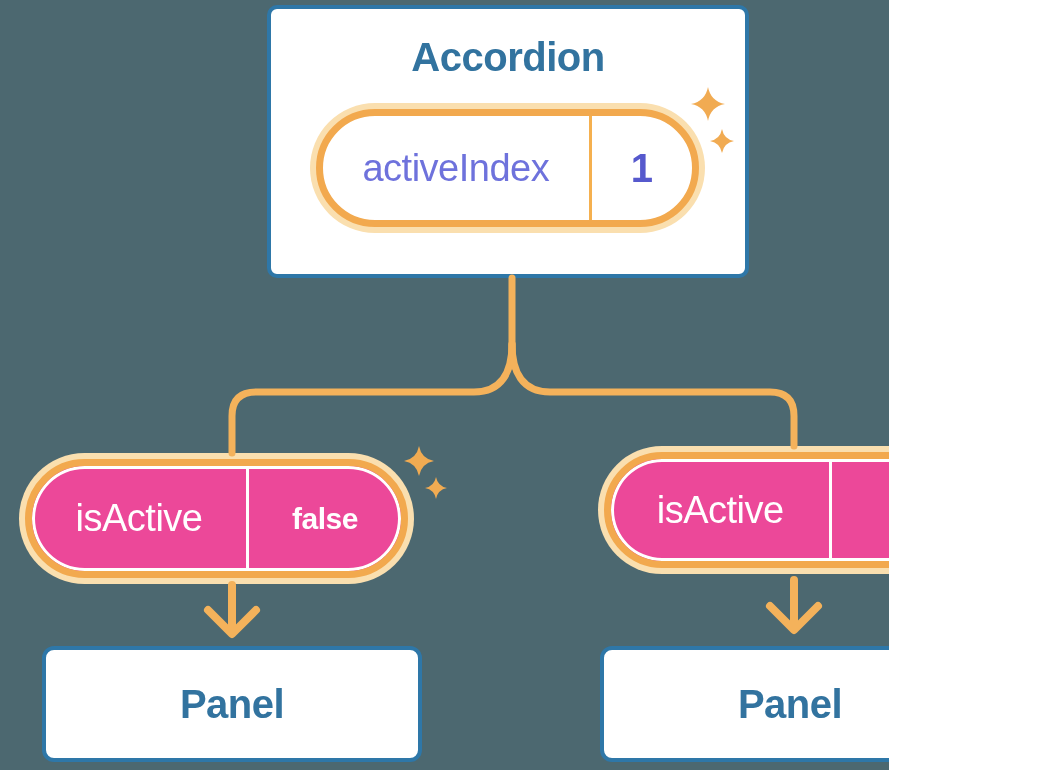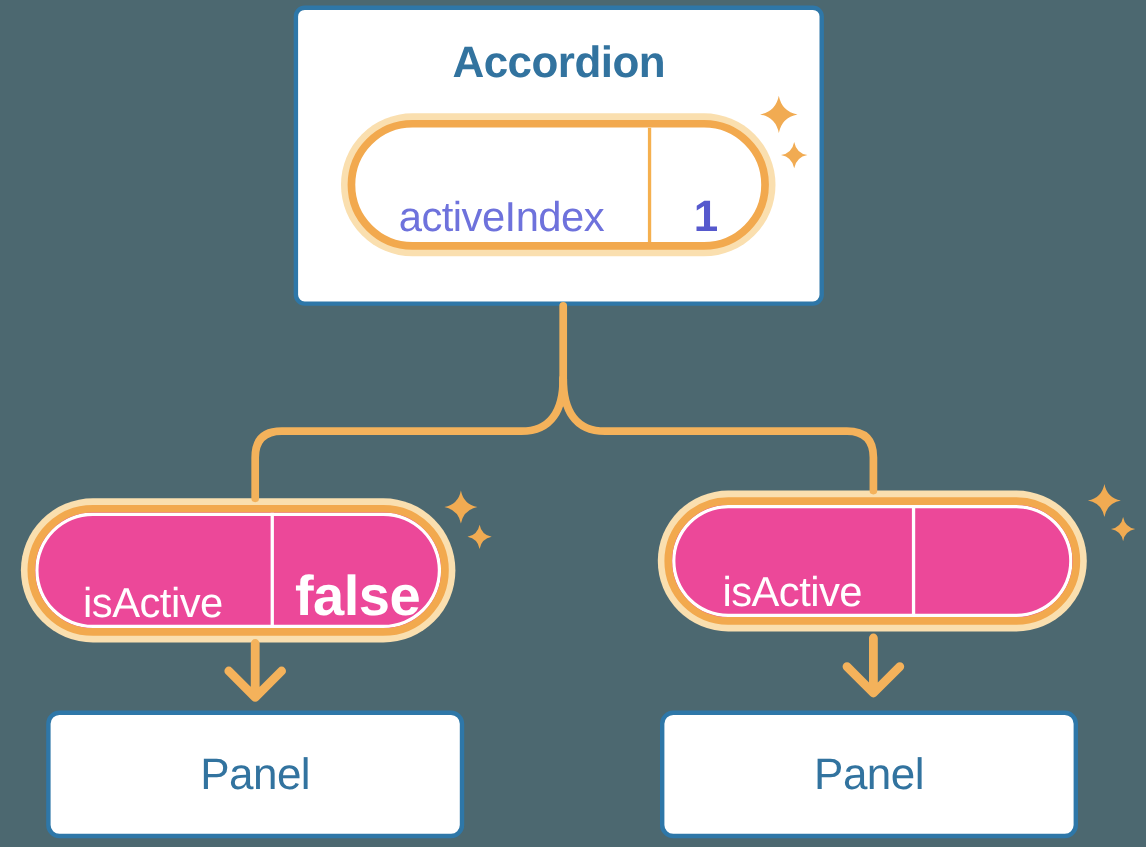--- a/index.html
+++ b/index.html
@@ -1,18 +1,18 @@
 <!DOCTYPE html>
 <html><head>
 <meta charset="utf-8">
 <style>
   html,body{margin:0;padding:0;}
   .stage{
     position:relative;
-    width:1042px;height:770px;
+    width:889px;height:770px;
     background:#4C6870;
     overflow:hidden;
     font-family:"Liberation Sans", sans-serif;
   }
   
   .card{
     position:absolute;
     background:#FFFFFF;
     border:4px solid #2E77A8;
     border-radius:10px;
@@ -27,21 +27,21 @@
     letter-spacing:-0.5px;
     color:#32739F;
   }
   .card-panel{
     display:flex;align-items:center;justify-content:center;
     border-radius:12px;
   }
   .panel-left{left:42px;top:646px;width:380px;height:116px;}
   .panel-right{left:600px;top:646px;width:380px;height:116px;}
   .panel-title{
-    font-size:40px;font-weight:400;letter-spacing:-0.5px;color:#32739F;
+    font-size:40px;font-weight:700;letter-spacing:-0.5px;color:#32739F;
   }
   
   .pill{
     position:absolute;
     box-sizing:border-box;
     border:7px solid #F2A94E;
     border-radius:999px;
     box-shadow:0 0 0 6px #FADFAF;
     display:flex;
     align-items:stretch;
@@ -51,34 +51,34 @@
     left:45px;top:100px;width:383px;height:118px;
     background:#FFFFFF;
   }
   .pill-active{ 
     background:#ec4899;
     box-shadow:0 0 0 6px #FADFAF, inset 0 0 0 3px #FFFFFF;
   }
   .pill-active-left{left:25px;top:459px;width:383px;height:119px;}
   .pill-active-right{left:604px;top:452px;width:378px;height:116px;}
   .pill-cell{
-    display:flex;align-items:flex-end;justify-content:center;
+    display:flex;align-items:center;justify-content:center;
     box-sizing:border-box;
   }
   .pill-label-cell{width:72%;}
   .pill-active-left .pill-label-cell{width:58%;}
   .pill-active-right .pill-label-cell{width:60%;}
   .pill-value-cell{flex:1;}
   .pill-divider{width:3px;}
   .divider-orange{background:#F5B04F;}
   .divider-white{background:#FFFFFF;}
   .state-label{font-size:38px;color:#6E72DC;letter-spacing:-0.5px;}
   .state-value{font-size:40px;font-weight:700;color:#5659CD;}
   .prop-label{font-size:38px;color:#FFFFFF;letter-spacing:-0.5px;}
-  .prop-value{font-size:51px;font-weight:700;color:#FFFFFF;letter-spacing:-0.5px;}
+  .prop-value{font-size:30px;font-weight:700;color:#FFFFFF;letter-spacing:-0.5px;}
   
   .overlay{
     position:absolute;left:0;top:0;width:1042px;height:770px;
     pointer-events:none;
   }
   .connector{stroke:#F4B25B;stroke-width:7;fill:none;stroke-linecap:round;}
   .arrow{stroke:#F4B25B;stroke-width:8;fill:none;stroke-linecap:round;stroke-linejoin:round;}
   .sparkle{fill:#F1AB52;stroke:none;}
 </style>
 </head>

